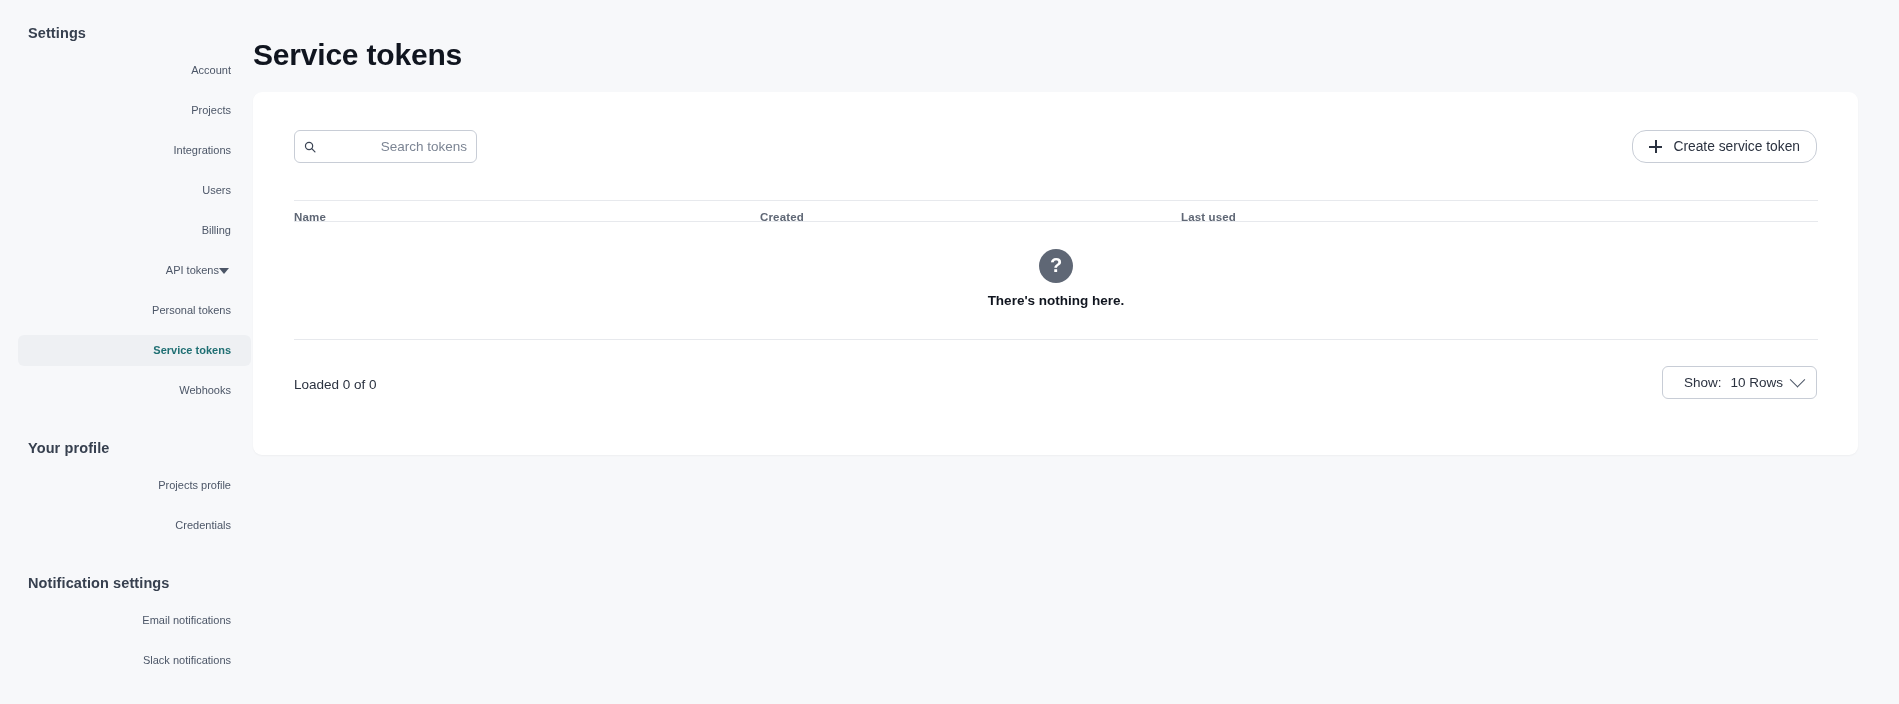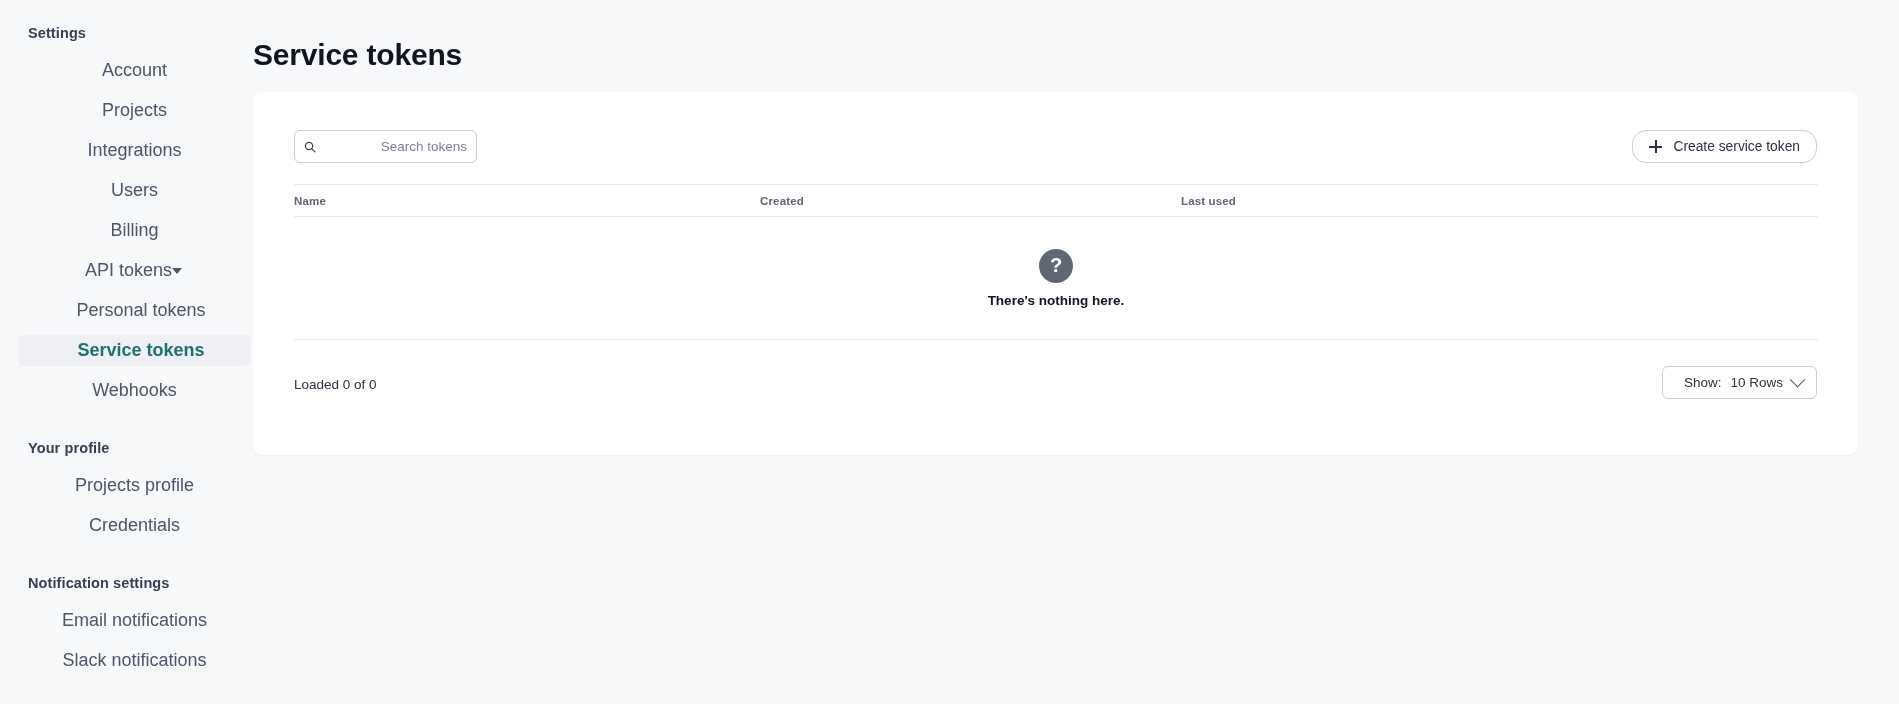--- a/index.html
+++ b/index.html
@@ -32,22 +32,22 @@
     font-weight: bold;
     color: #37404f;
     padding: 0 20px;
     margin: 0 0 11px 0;
     line-height: 22px;
     letter-spacing: .1px;
   }
   .nav-item {
     display: flex;
     align-items: center;
-    justify-content: center;
-    font-size: 18px;
+    justify-content: flex-end;
+    font-size: 11px;
     color: #4c5667;
     padding: 0 20px;
     height: 31px;
     line-height: 31px;
     margin: 0 10px 9px 10px;
     border-radius: 6px;
     cursor: pointer;
     white-space: nowrap;
   }
   .nav-item.sub {
@@ -158,23 +158,23 @@
     position: absolute;
     background: #2b3240;
   }
   .plus-icon::before { left: 0; top: 5.5px; width: 13px; height: 2px; }
   .plus-icon::after  { top: 0; left: 5.5px; height: 13px; width: 2px; }
 
   
   .table-head {
     position: absolute;
     left: 41px;
-    top: 92px;
+    top: 108px;
     width: 1524px;
-    height: 33px;
+    height: 22px;
     border-top: 1px solid #e7e9ed;
     border-bottom: 1px solid #e7e9ed;
   }
   .th {
     position: absolute;
     top: 10px;
     font-size: 11.5px;
     font-weight: bold;
     color: #5f6775;
     letter-spacing: .15px;

